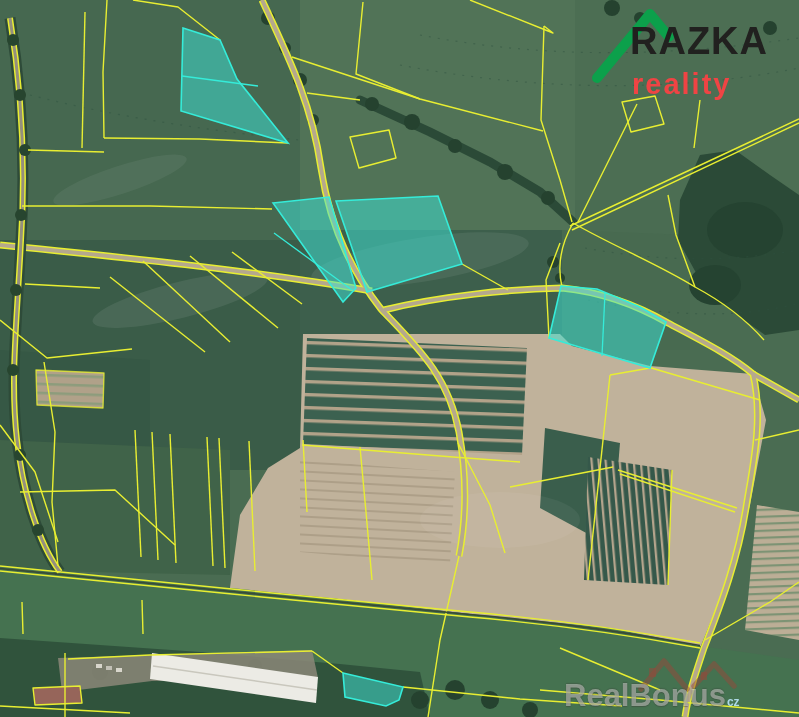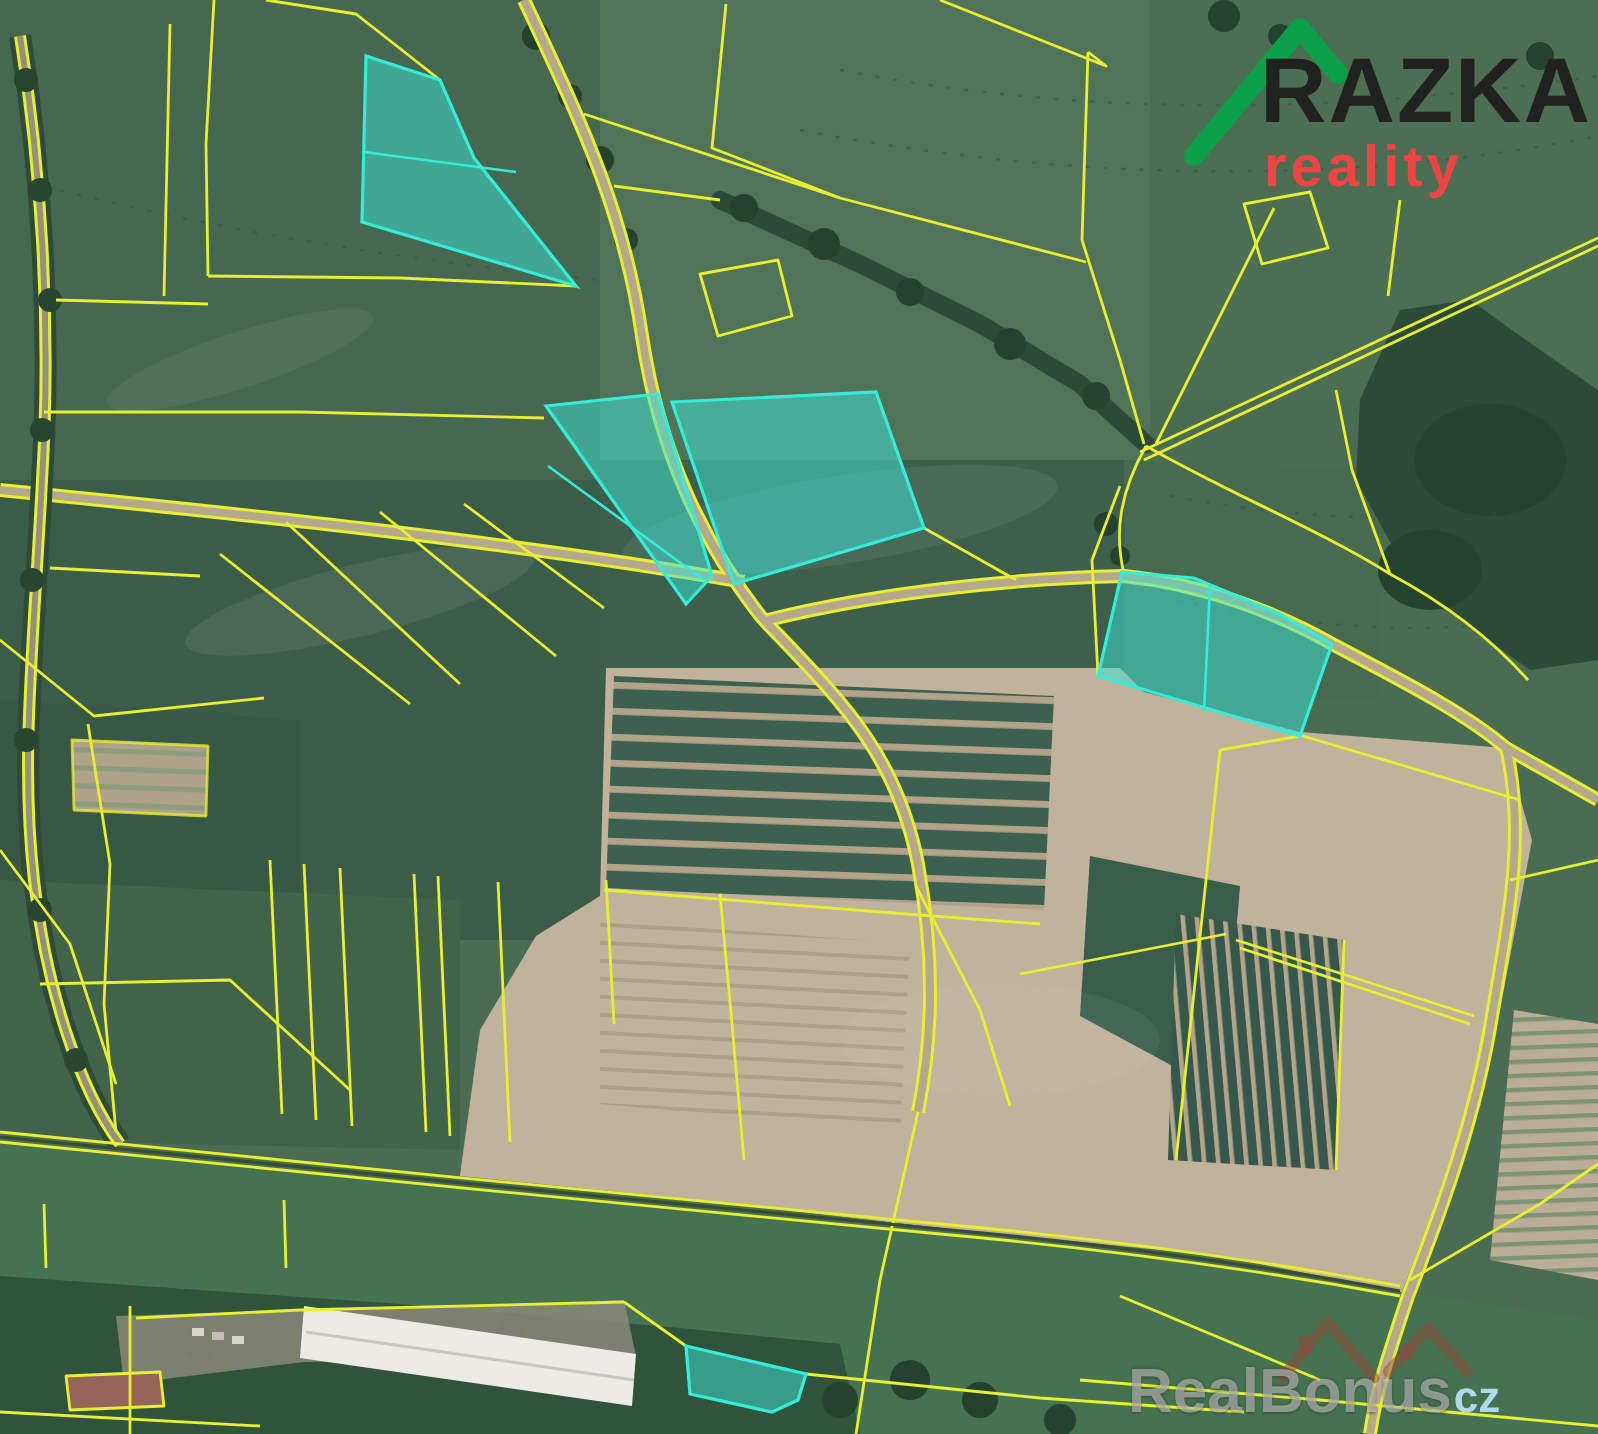--- a/index.html
+++ b/index.html
@@ -1,26 +1,26 @@
 <!DOCTYPE html>
 <html><head>
 <meta charset="utf-8">
 <style>
   html,body{margin:0;padding:0;background:#222;}
   .stage{position:relative;width:799px;height:717px;overflow:hidden;font-family:"Liberation Sans",sans-serif;}
   .stage svg.map{position:absolute;left:0;top:0;}
   .logo{position:absolute;left:580px;top:0;width:219px;height:110px;pointer-events:none;}
   .logo .peak{position:absolute;left:0;top:0;}
-  .logo .brand{position:absolute;left:50px;top:22px;font-size:46px;font-weight:bold;letter-spacing:1px;line-height:1;}
+  .logo .brand{position:absolute;left:50px;top:22px;font-size:38px;font-weight:bold;letter-spacing:1px;line-height:1;}
   .logo .tagline{position:absolute;left:52px;top:70px;font-size:29px;font-weight:bold;letter-spacing:2px;line-height:1;}
   .wm{position:absolute;left:562px;top:645px;width:237px;height:70px;pointer-events:none;}
   .wm .roofs{position:absolute;left:70px;top:5px;}
   .wm .wm-text{position:absolute;left:2px;top:33px;font-size:31px;font-weight:bold;letter-spacing:0px;
       color:rgba(248,248,245,0.42);text-shadow:0 1px 1px rgba(60,60,55,0.45),0 -1px 1px rgba(60,60,55,0.3);white-space:nowrap;}
-  .wm .tld{font-size:22px;font-weight:bold;margin-left:1px;text-shadow:none;}
+  .wm .tld{font-size:12px;font-weight:bold;margin-left:1px;text-shadow:none;}
 </style>
 </head>
 <body>
 
 <div class="stage">
 <svg class="map" width="799" height="717" viewBox="0 0 799 717">
   <defs>
     <pattern id="patA" width="8" height="13" patternUnits="userSpaceOnUse" patternTransform="rotate(2)">
       <rect width="8" height="13" fill="#3c6150"></rect>
           <rect y="5" width="8" height="3.4" fill="#b2a289"></rect>

